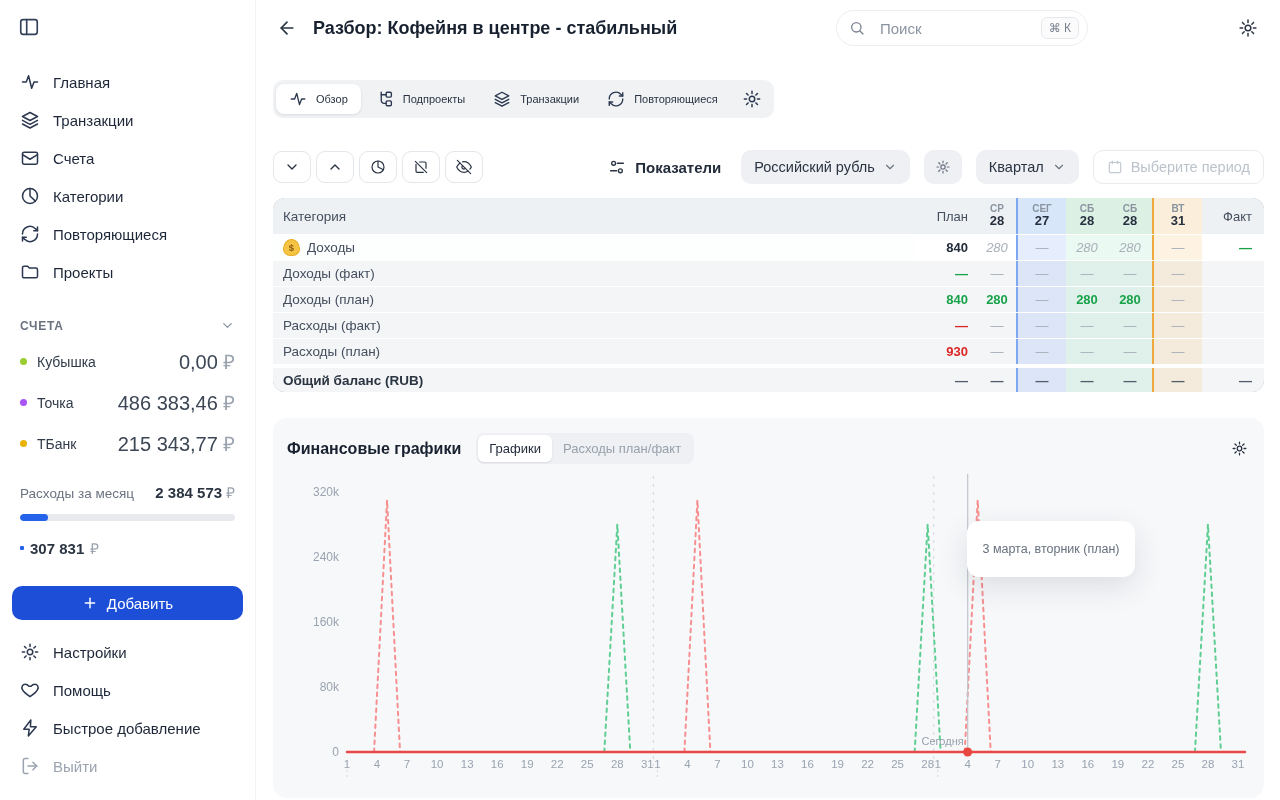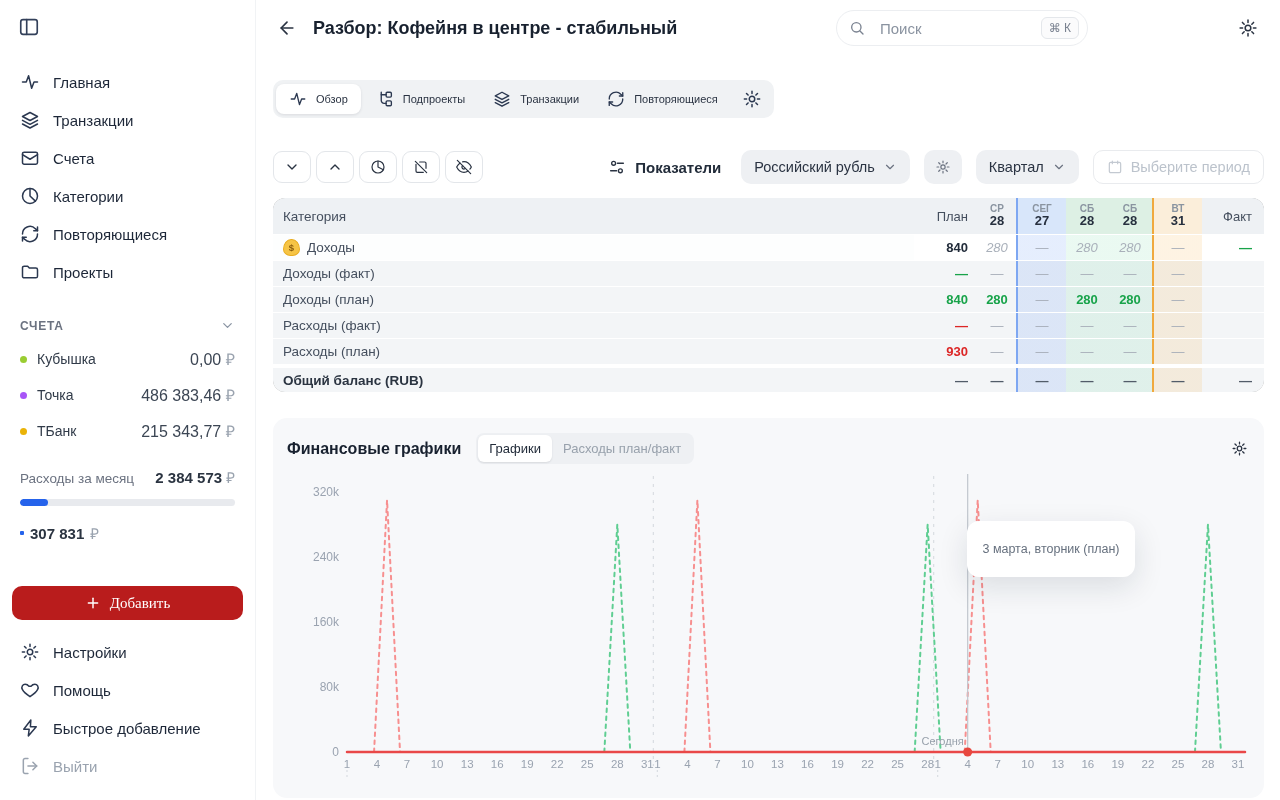--- a/index.html
+++ b/index.html
@@ -20,21 +20,21 @@
     font-size:15px; font-weight:500; color:#1d2738; cursor:pointer; margin-bottom:2px; }
   .nav-item .ic { color:#2b3850; }
   .nav-item.muted, .nav-item.muted .ic { color:#9aa3af; }
 
   .accounts-header { display:flex; align-items:center; justify-content:space-between;
     margin:26px 8px 8px 8px; font-size:12px; font-weight:700; letter-spacing:.06em; color:#6b7280; }
   .accounts-header .ic { color:#8a94a3; cursor:pointer; }
   .account-row { display:flex; align-items:center; gap:10px; padding:7px 8px; font-size:14px; color:#313b49; cursor:pointer; }
   .account-dot { width:7px; height:7px; border-radius:50%; flex:0 0 auto; }
   .account-name { flex:1; }
-  .account-value { font-size:16px; color:#3c4654; white-space:nowrap; }
+  .account-value { font-size:20px; color:#3c4654; white-space:nowrap; }
   .account-value .rub { color:#9aa3af; }
 
   .month-exp { display:flex; align-items:baseline; justify-content:space-between; margin:18px 8px 8px 8px; }
   .month-exp-label { font-size:13.5px; color:#6b7280; }
   .month-exp-value { font-size:15px; font-weight:700; color:#2b3441; }
   .month-exp-value .rub { color:#9aa3af; font-weight:400; }
   .progress-track { height:7px; border-radius:4px; background:#e8eaee; margin:4px 8px 10px 8px; overflow:hidden; }
   .progress-fill { height:100%; border-radius:4px; }
   .month-exp-sub { display:flex; align-items:center; gap:6px; margin:7px 8px; font-size:15px; font-weight:700; color:#2b3441; }
   .mini-dot { width:4px; height:4px; border-radius:1px; }
@@ -235,21 +235,21 @@
     <div class="progress-fill" id="progress-fill" style="width: 13%; background: rgb(37, 99, 235);"></div>
   </div>
   <div class="month-exp-sub">
     <span class="mini-dot" id="mini-dot" style="background: rgb(37, 99, 235);"></span>
     <span>307 831</span>
     <span class="rub">₽</span>
   </div>
 
   <div class="sidebar-spacer"></div>
 
-  <div class="add-btn" id="add-btn" style="background: #b91c1c; font-family: Liberation Serif, serif;">
+  <div class="add-btn" id="add-btn" style="background: #1d4ed8;">
     <span class="ic">
       <svg width="16" height="16" viewBox="0 0 24 24" fill="none" stroke="currentColor" stroke-width="2.2" stroke-linecap="round">
           <line x1="12" y1="5" x2="12" y2="19"></line>
           <line x1="5" y1="12" x2="19" y2="12"></line>
         </svg>
     </span>
     <span>Добавить</span>
   </div>
   <div id="footer-nav">
   <div class="nav-item">

